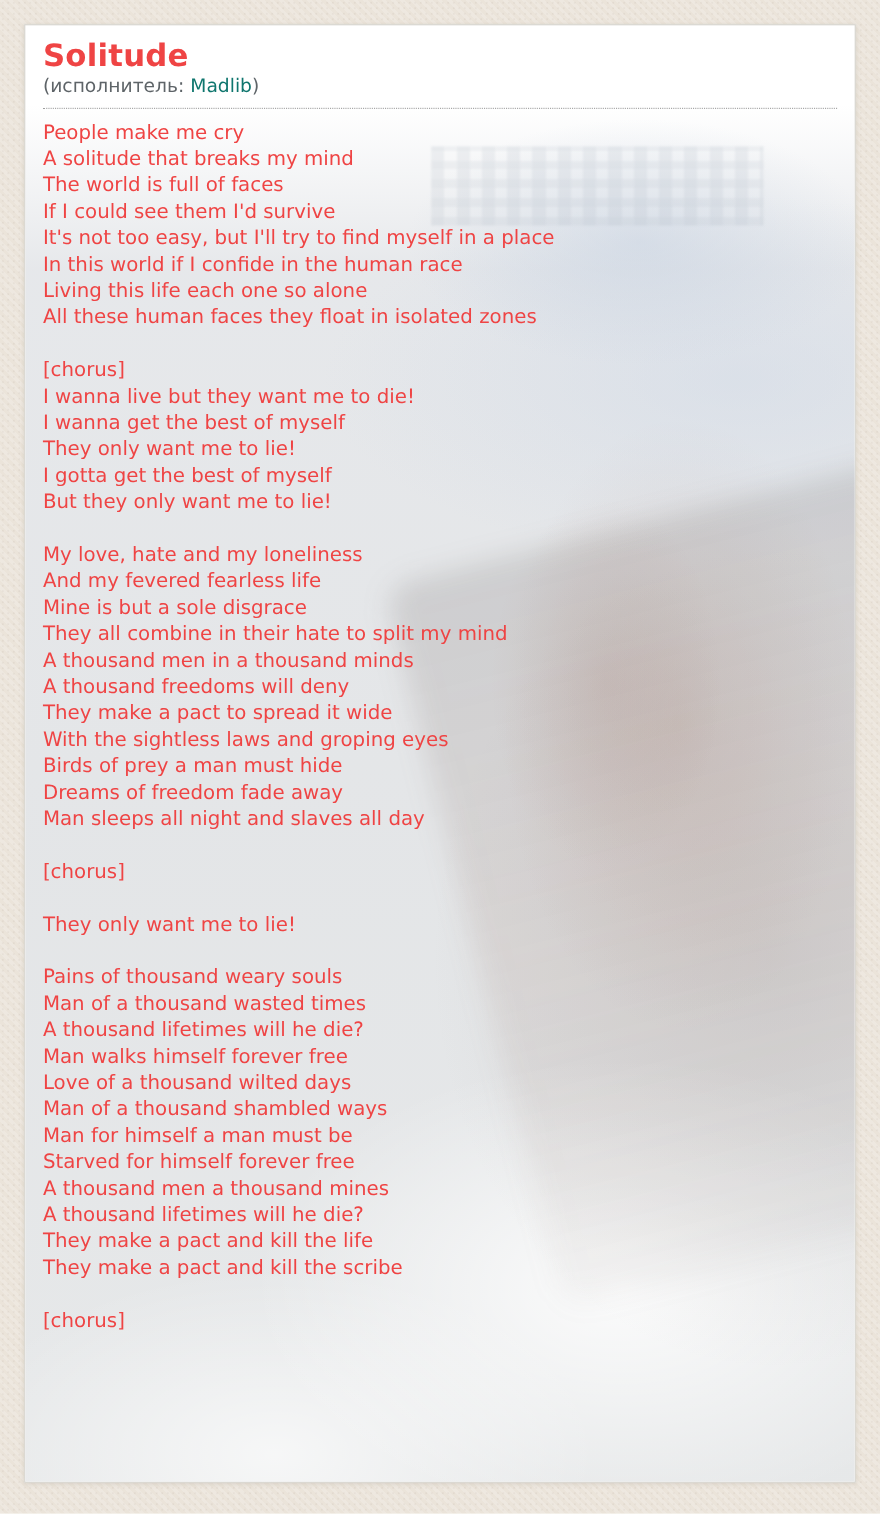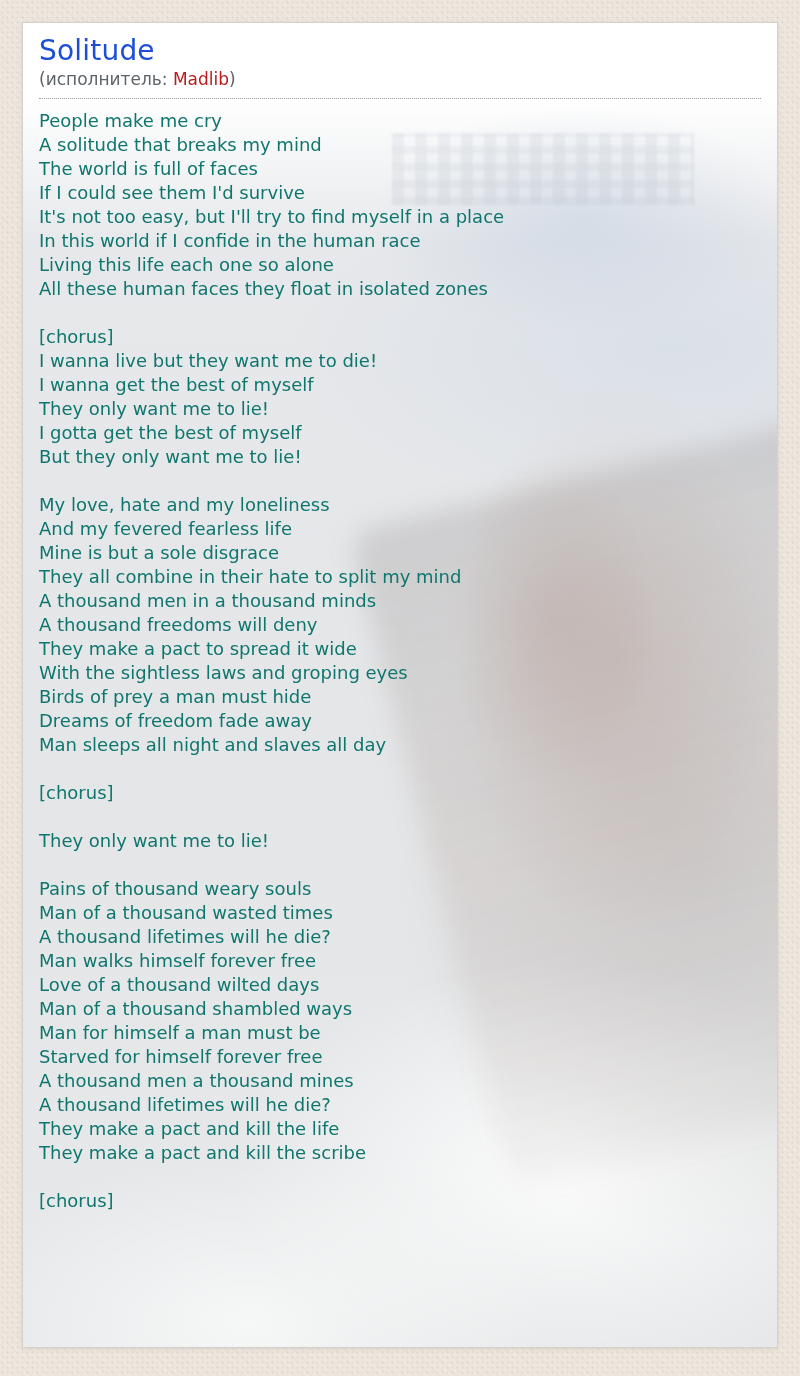--- a/index.html
+++ b/index.html
@@ -56,41 +56,41 @@
   
   .content { position: relative; z-index: 2; }
   .header {
     margin: 0 16px;
     padding: 12px 0 8px;
     border-bottom: 1px dotted #9d9d9d;
   }
   .song-title {
     margin: 0;
     font-size: 28px;
-    font-weight: 400;
+    font-weight: 700;
     line-height: 32px;
-    color: #1d4ed8;
+    color: #ef4444;
     letter-spacing: .2px;
   }
   .artist-line {
     margin-top: 2px;
     font-size: 17px;
     line-height: 21px;
     color: #5e6468;
   }
   .artist-link {
-    color: #b91c1c;
+    color: #0f766e;
     text-decoration: none;
     cursor: pointer;
   }
   .lyrics {
     margin: 10px 16px 0;
     font-size: 18px;
     line-height: 24px;
-    color: #0f766e;
+    color: #ef4444;
   }
   .stanza {
     white-space: pre-line;
     margin: 0 0 24px;
   }
   .stanza:last-child { margin-bottom: 0; }
 </style>
 </head>
 <body>
 

